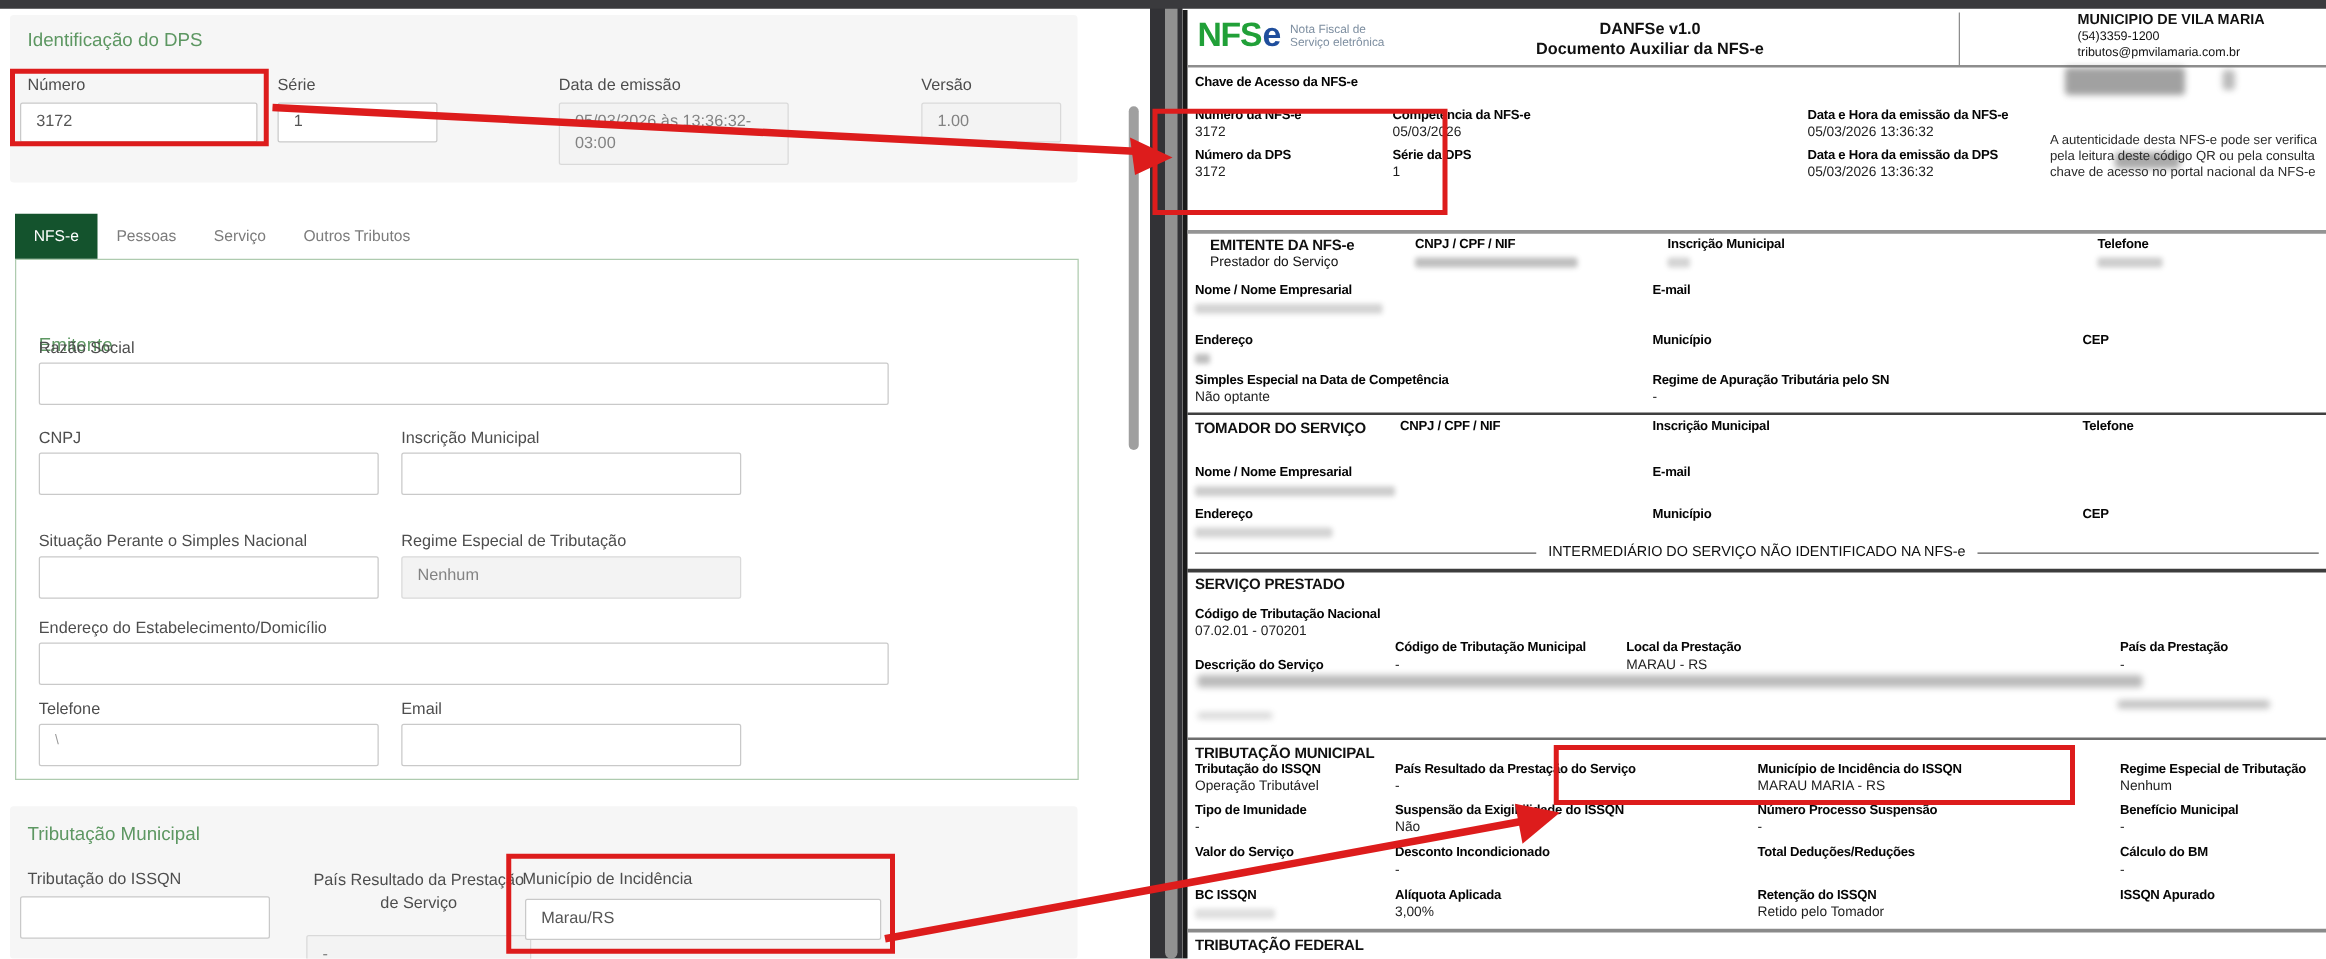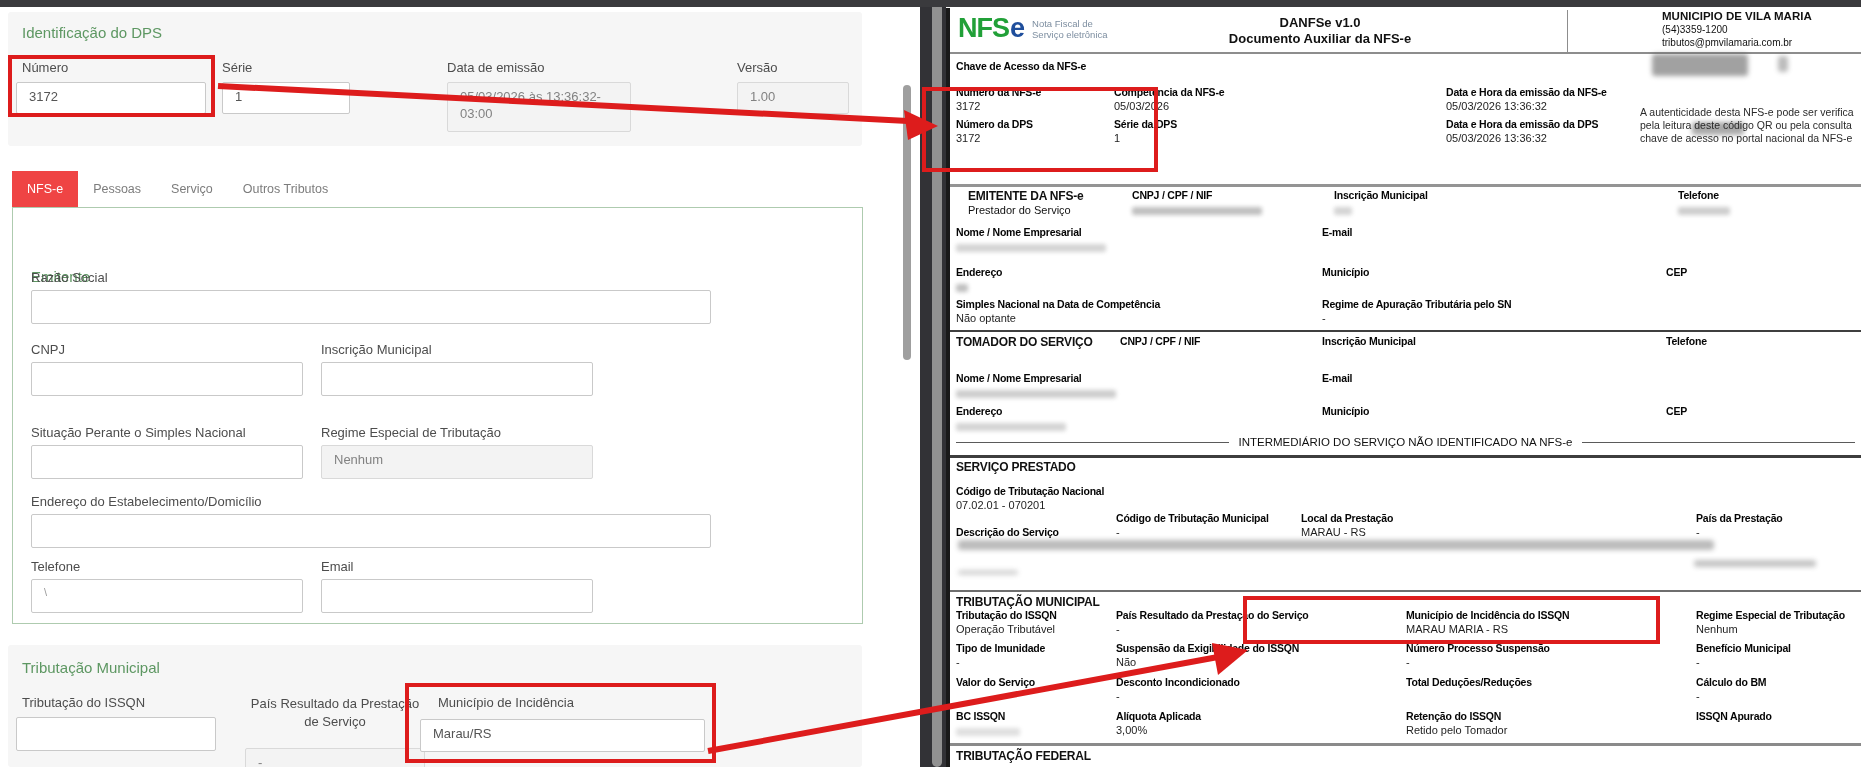--- a/index.html
+++ b/index.html
@@ -13,21 +13,21 @@
   
   .panel{position:absolute;background:#f6f6f6;border-radius:3px;}
   .ptitle{position:absolute;font-size:15px;color:#5d9762;}
   .flabel{position:absolute;font-size:13px;color:#4d4d4d;white-space:nowrap;}
   .box{position:absolute;background:#fff;border:1px solid #c9c9c9;border-radius:2px;
        font-size:13px;color:#555;padding:6px 0 0 12px;box-sizing:border-box;height:32px;}
   .box.ro{background:#f3f3f3;border-color:#d9d9d9;color:#828282;}
   .box.tall{height:50px;line-height:17px;padding-top:5px;padding-right:8px;}
   .tabs{position:absolute;left:12px;top:171px;height:36px;display:flex;align-items:stretch;z-index:5;}
   .tab{font-size:12.5px;color:#7c7c7c;display:flex;align-items:center;padding:0 15px;cursor:default;}
-  .tab.active{background:#ef4444;color:#fff;}
+  .tab.active{background:#14532d;color:#fff;}
   .tabpanel{position:absolute;left:12px;top:207px;width:851px;height:417px;background:#fff;
             border:1px solid #aecbaf;box-sizing:border-box;}
   
   .doc{position:absolute;left:946px;top:8px;width:915px;height:759px;background:#fff;
        border-left:4px solid #1a1a1a;box-sizing:border-box;z-index:22;color:#111;}
   .drow{position:absolute;left:0;right:0;display:grid;padding:0 6px 0 6px;box-sizing:border-box;}
   .g-ids{grid-template-columns:158px 332px 196px 1fr;}
   .g-ent{grid-template-columns:164px 202px 344px 1fr;}
   .g-srv{grid-template-columns:160px 185px 395px 1fr;}
   .g-mun{grid-template-columns:160px 145px 435px 1fr;}
@@ -100,21 +100,21 @@
       <div class="flabel" style="left:308px;top:351px;">Email</div>
       <div class="box" style="left:308px;top:371px;width:272px;height:34px;"><span></span></div>
     </div>
 
     <div class="panel" style="left:8px;top:645px;width:854px;height:122px;">
       <div class="ptitle" style="left:14px;top:14px;">Tributação Municipal</div>
       <div class="flabel" style="left:14px;top:50px;">Tributação do ISSQN</div>
       <div class="box" style="left:8px;top:72px;width:200px;height:34px;"><span></span></div>
       <div class="flabel" style="left:237px;top:50px;width:180px;white-space:normal;line-height:18px;text-align:center;">País Resultado da Prestação de Serviço</div>
       <div class="box ro" style="left:237px;top:103px;width:180px;height:30px;"><span>-</span></div>
-      <div class="flabel" style="left:430px;top:50px;">Município de Incidência</div>
+      <div class="flabel" style="left:410px;top:50px;">Município de Incidência</div>
       <div class="box" style="left:412px;top:74px;width:285px;height:33px;"><span>Marau/RS</span></div>
     </div>
 
     <div class="left-scroll"></div>
   </div>
 
   <div class="divider">
     <div class="pdf-scroll"></div>
   </div>
   <div class="topstrip"></div>
@@ -203,21 +203,21 @@
       <div style="grid-column:1 / span 2;"><div class="dlb">Endereço</div><span class="rd" style="width:12px;opacity:.45;"></span></div>
       <div>
           <div class="dlb">Município</div>
         </div>
       <div>
           <div class="dlb">CEP</div>
         </div>
     </div>
     <div class="drow g-ent" style="top:290px;">
       <div style="grid-column:1 / span 2;">
-          <div class="dlb">Simples Nacional na Data de Competência</div>
+          <div class="dlb">Simples Especial na Data de Competência</div>
           <div class="dvl">Não optante</div>
         </div>
       <div style="grid-column:3 / span 2;">
           <div class="dlb">Regime de Apuração Tributária pelo SN</div>
           <div class="dvl">-</div>
         </div>
     </div>
 
     <div class="dline" style="top:322px;border-top:2px solid #3f3f3f;"></div>
     <div class="drow g-ent" style="top:327px;">

